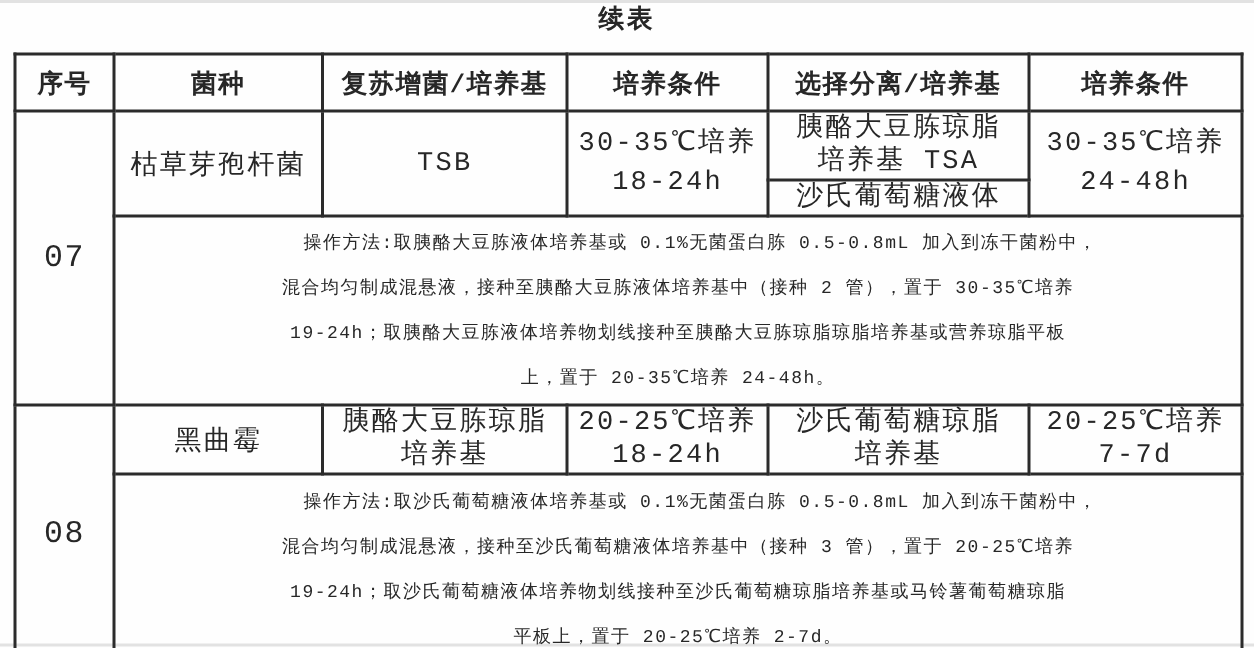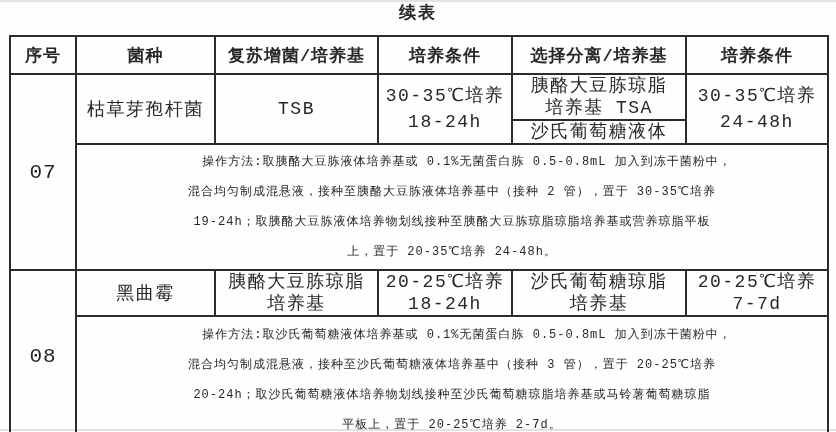--- a/index.html
+++ b/index.html
@@ -163,19 +163,19 @@
       <td>
         <div class="cl">20-25℃培养</div>
         <div class="cl">7-7d</div>
       </td>
     </tr>
 
     <tr class="r-op8">
       <td colspan="5" class="op-cell">
         <div class="op-line">操作方法:取沙氏葡萄糖液体培养基或 0.1%无菌蛋白胨 0.5-0.8mL 加入到冻干菌粉中，</div>
         <div class="op-line">混合均匀制成混悬液，接种至沙氏葡萄糖液体培养基中（接种 3 管），置于 20-25℃培养</div>
-        <div class="op-line">20-24h；取沙氏葡萄糖液体培养物划线接种至沙氏葡萄糖琼脂培养基或马铃薯葡萄糖琼脂</div>
+        <div class="op-line">19-24h；取沙氏葡萄糖液体培养物划线接种至沙氏葡萄糖琼脂培养基或马铃薯葡萄糖琼脂</div>
         <div class="op-line">平板上，置于 20-25℃培养 2-7d。</div>
       </td>
     </tr>
   </tbody>
     </table>
 </div>
 
 </body></html>

